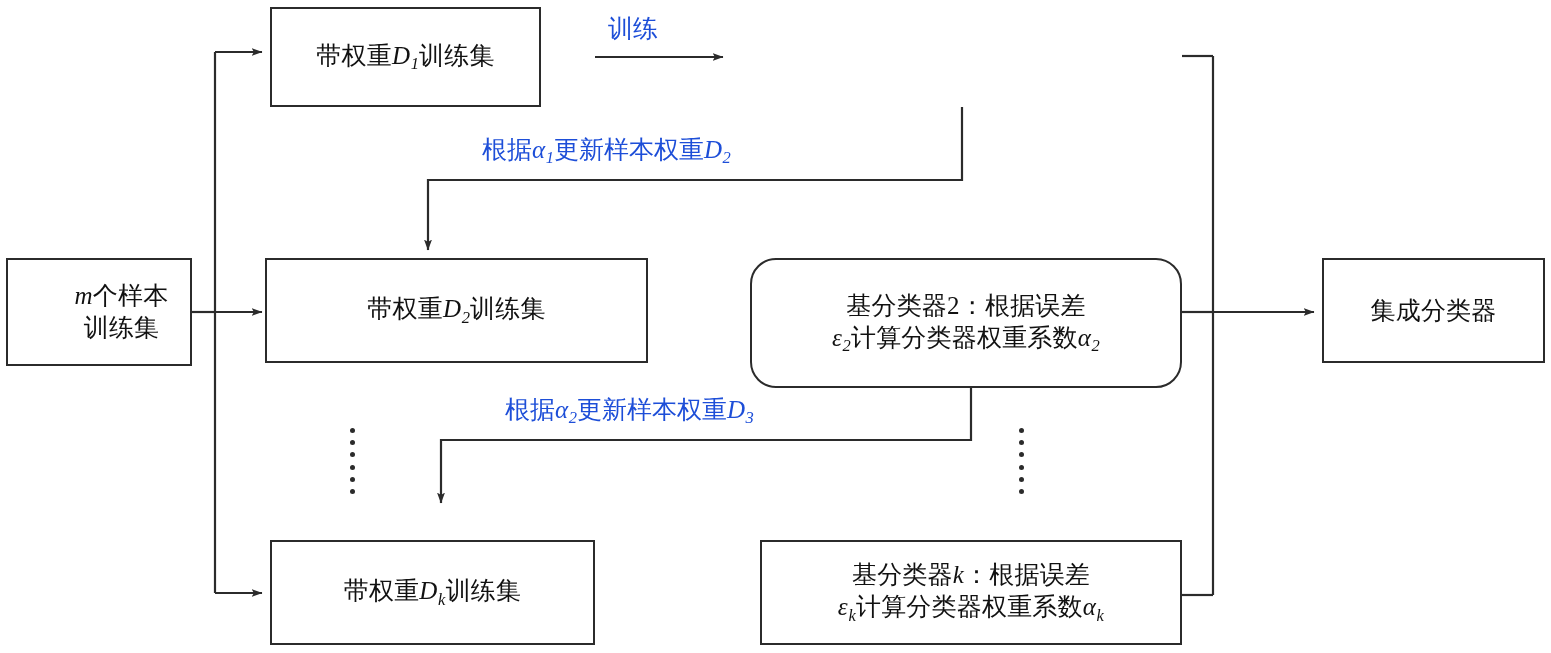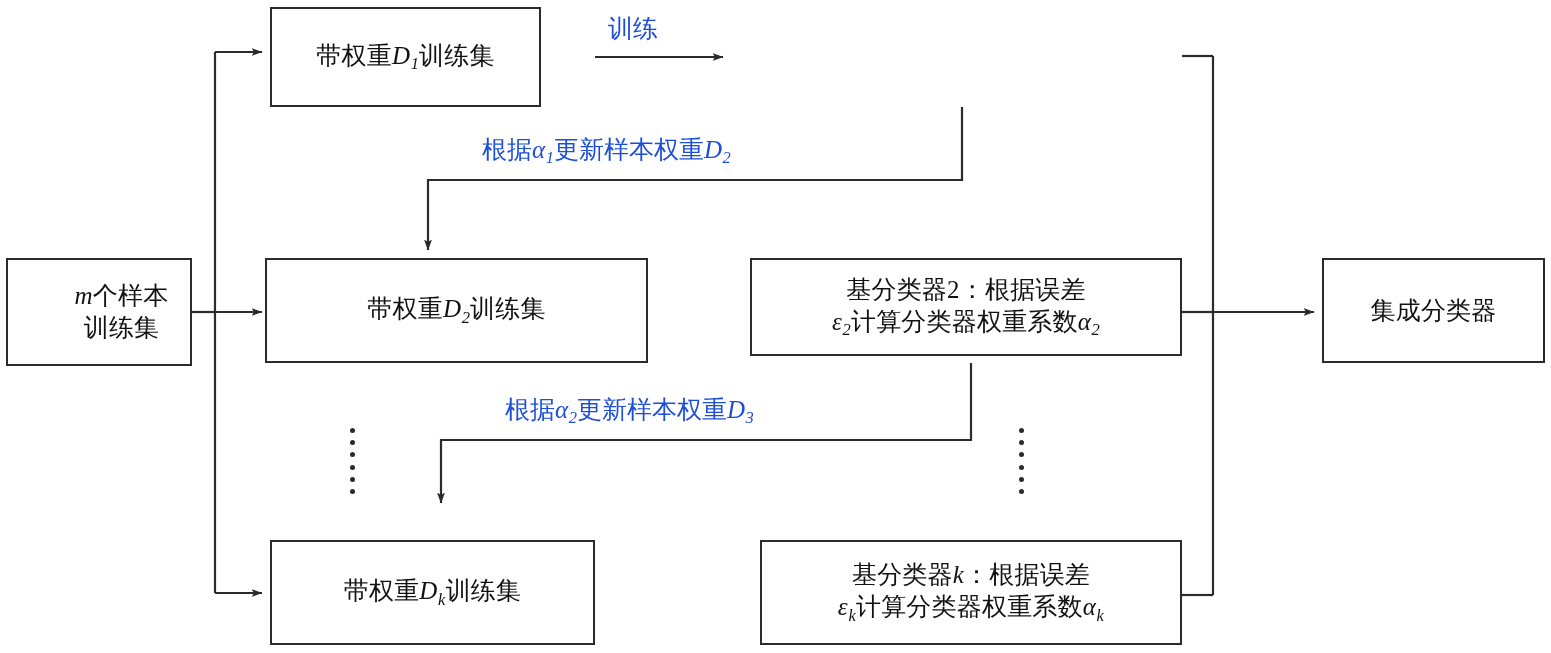--- a/index.html
+++ b/index.html
@@ -129,21 +129,21 @@
     </div>
   </div>
 
   <div class="node-box" style="left:270px; top:540px; width:325px; height:105px;">
     <div class="node-text">
       <span>带权重</span><span class="ital">D</span><span class="sub">k</span><span>训练集</span>
     </div>
   </div>
 
 
-  <div class="node-box" style="left:750px; top:258px; width:432px; height:98px;">
+  <div class="node-box" style="left:750px; top:258px; width:432px; height:130px;border-radius:26px;">
     <div class="node-text">
       <span>基分类器2：根据误差</span><br>
       <span class="ital">ε</span><span class="sub">2</span><span>计算分类器权重系数</span><span class="ital">α</span><span class="sub">2</span>
     </div>
   </div>
 
   <div class="node-box" style="left:1322px; top:258px; width:223px; height:105px;">
     <div class="node-text">集成分类器</div>
   </div>
 

